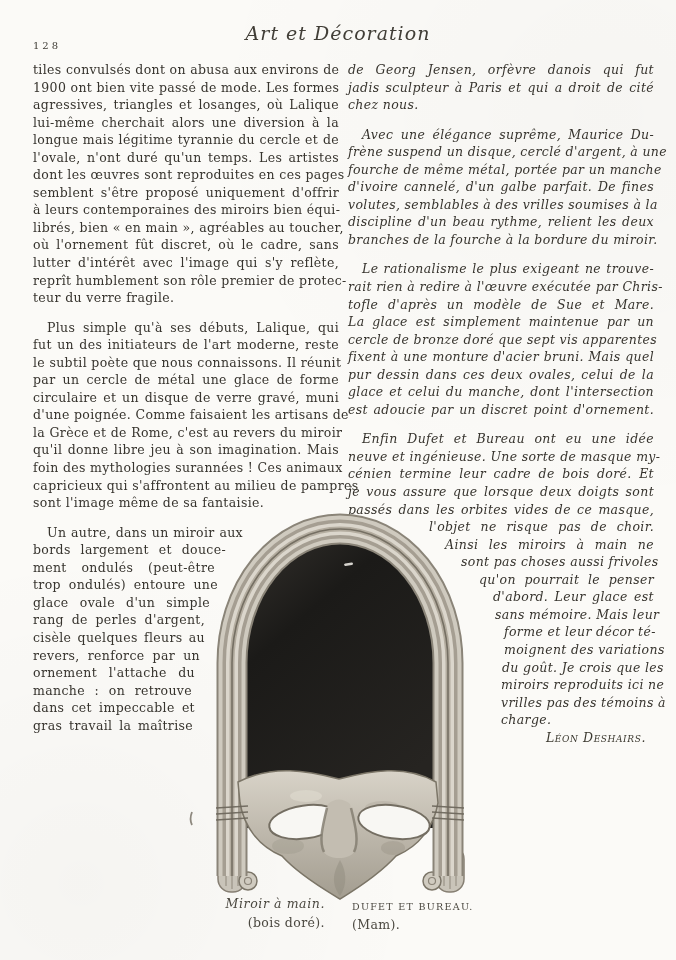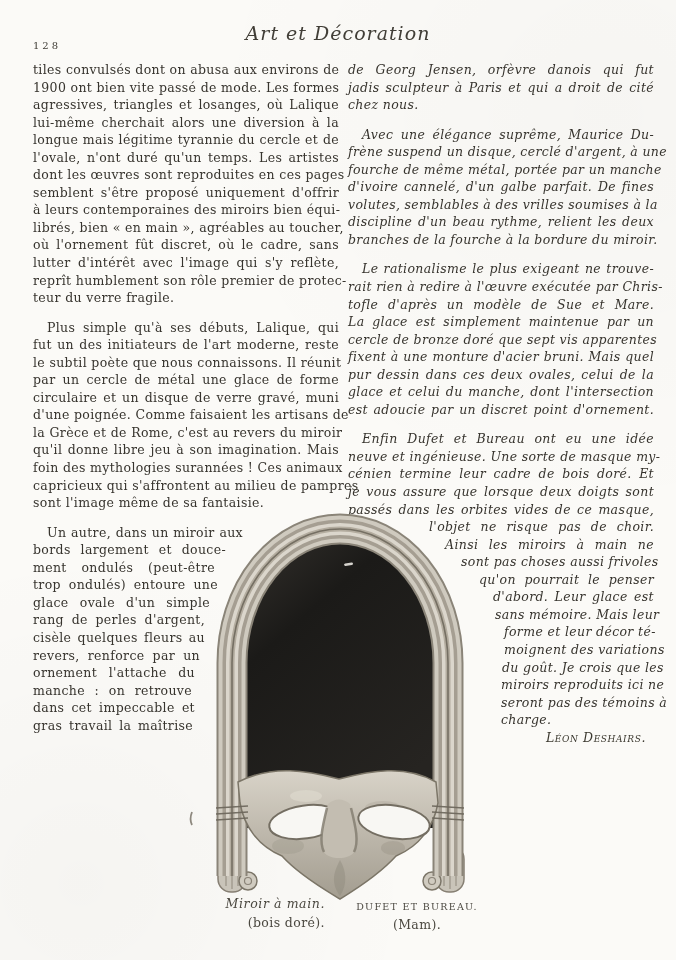--- a/index.html
+++ b/index.html
@@ -70,21 +70,21 @@
   .signature{
     font-size:12.5px;line-height:17.55px;letter-spacing:0.6px;
     text-align:right;padding-right:8px;
     font-variant:small-caps;color:#3b382f;
   }
   
   .figure{position:absolute;left:188px;top:508px;width:310px;height:400px;}
   .cap-left{position:absolute;left:190px;top:896px;width:135px;text-align:right;color:var(--caption);}
   .cap-left .c1{font-style:italic;font-size:12.5px;line-height:15px;letter-spacing:0.6px;}
   .cap-left .c2{font-size:12.5px;line-height:15px;margin-top:4px;letter-spacing:0.4px;}
-  .cap-right{position:absolute;left:352px;top:901px;width:130px;text-align:center;color:var(--caption);}
+  .cap-right{position:absolute;left:352px;top:901px;width:130px;text-align:left;color:var(--caption);}
   .cap-right .c1{font-size:9.5px;line-height:12px;letter-spacing:1.3px;}
   .cap-right .c2{font-size:12.5px;line-height:15px;margin-top:4px;letter-spacing:0.4px;}
 </style>
 </head>
 <body>
 
 <div id="page">
 
   <div class="pagenum">128</div>
   <div class="journal">Art et Décoration</div>
@@ -172,21 +172,21 @@
         <div class="tline">l'objet ne risque pas de choir.</div>
         <div class="tline">Ainsi les miroirs à main ne</div>
         <div class="tline">sont pas choses aussi frivoles</div>
         <div class="tline">qu'on pourrait le penser</div>
         <div class="tline">d'abord. Leur glace est</div>
         <div class="tline">sans mémoire. Mais leur</div>
         <div class="tline">forme et leur décor té-</div>
         <div class="tline">moignent des variations</div>
         <div class="tline">du goût. Je crois que les</div>
         <div class="tline">miroirs reproduits ici ne</div>
-        <div class="tline">seront pas des témoins à</div>
+        <div class="tline">vrilles pas des témoins à</div>
         <div class="tline">charge.</div>
       </div>
     <div class="signature">Léon Deshairs.</div>
   </div>
 
   <svg class="figure" viewBox="0 0 310 400" xmlns="http://www.w3.org/2000/svg">
     <defs>
       <linearGradient id="gGlass" x1="0" y1="0" x2="0.55" y2="1">
         <stop offset="0" stop-color="#34312d"></stop>
         <stop offset="0.35" stop-color="#1b1a18"></stop>

